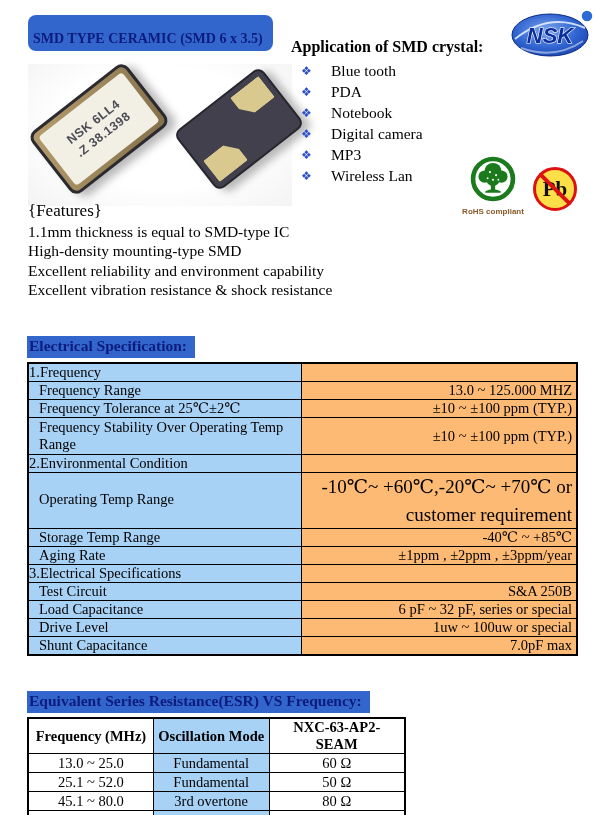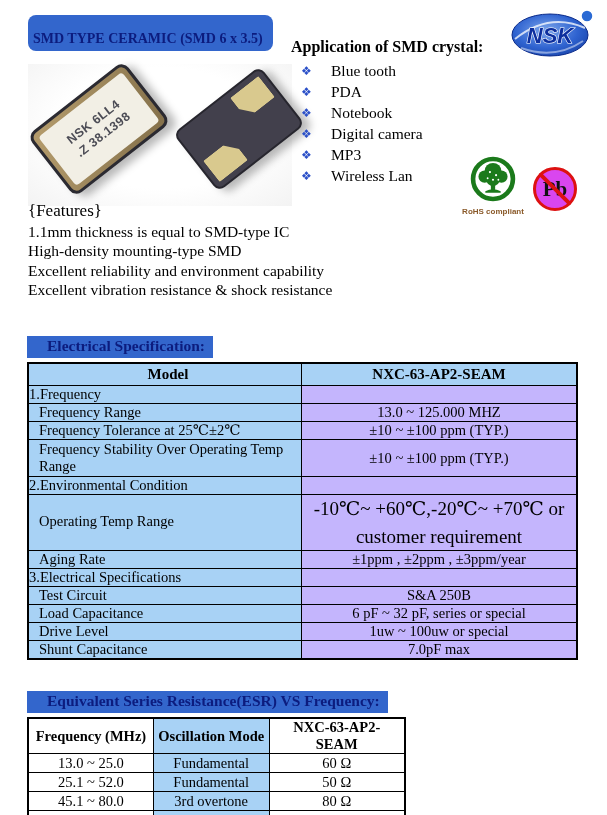--- a/index.html
+++ b/index.html
@@ -1,21 +1,21 @@
 <!DOCTYPE html>
 <html><head>
 <meta charset="utf-8">
 <style>
   html,body{margin:0;padding:0;background:#e8e8e8;}
   .page{position:relative;width:607px;height:815px;background:#ffffff;overflow:hidden;
         font-family:"Liberation Serif","DejaVu Serif",serif;color:#000;}
 
   
   .hl{display:inline-block;background:#3366cc;color:#0c1c7e;font-weight:bold;
-      padding:1px 8px 2px 20px;line-height:1.2;}
+      padding:1px 8px 2px 2px;line-height:1.2;}
   .doc-title{position:absolute;left:28px;top:15px;font-size:14px;padding:16px 10px 3px 5px;border-radius:8px;}
   .espec-head{position:absolute;left:27px;top:336px;font-size:15.5px;}
   .esr-head{position:absolute;left:27px;top:691px;font-size:15.5px;}
 
   
   .nsk{position:absolute;left:509px;top:6px;width:88px;height:54px;}
 
   
   .photo{position:absolute;left:28px;top:64px;width:264px;height:142px;
          background:radial-gradient(ellipse at 50% 45%,#ffffff 55%,#f3f3f3 100%);}
@@ -38,37 +38,37 @@
   .app{position:absolute;left:291px;top:38px;width:230px;}
   .app-title{font-size:16px;font-weight:bold;margin-bottom:4px;}
   .app-item{display:flex;align-items:center;height:21px;font-size:15.5px;}
   .app-bullet{color:#2b50c8;font-size:12px;width:18px;margin-left:10px;margin-right:12px;
               font-family:"DejaVu Sans",sans-serif;}
 
   
   .rohs{position:absolute;left:461px;top:156px;width:64px;text-align:center;font-weight:bold;}
   .rohs-cap{font-size:8px;color:#8a5a2a;font-family:"Liberation Sans",sans-serif;margin-top:1px;}
   .pb{position:absolute;left:533px;top:167px;width:38px;height:38px;border:3px solid #dd1111;
-      border-radius:50%;background:#d946ef;display:flex;align-items:center;justify-content:center;}
+      border-radius:50%;background:#fde047;display:flex;align-items:center;justify-content:center;}
   .pb-txt{font-size:21px;font-weight:bold;color:#111;z-index:1;}
   .pb-slash{position:absolute;left:-3px;top:17px;width:44px;height:4px;background:#dd1111;
             transform:rotate(45deg);z-index:2;border-radius:2px;}
 
   
   .features{position:absolute;left:28px;top:201px;font-size:15.5px;line-height:19.5px;}
   .features-title{font-size:17px;margin-bottom:1px;}
 
   
   table{border-collapse:collapse;}
   .espec-table{position:absolute;left:27px;top:362px;width:551px;border:2px solid #000;
                font-size:14.5px;}
   .espec-table td{border:1px solid #000;padding:0 4px;}
   .espec-table td.lbl{background:#a8d2f5;width:258px;padding-left:10px;}
   .espec-table tr.sec td.lbl{font-weight:normal;padding-left:0;}
-  .espec-table td.val{text-align:center;background:#c4b5fd;}
+  .espec-table td.val{text-align:right;background:#fdba74;}
   .espec-table tr.hdr td{background:#a8d2f5;text-align:center;font-weight:bold;height:21px;font-size:15px;}
   .espec-table tr{height:18px;}
   .espec-table tr.tall{height:37px;}
   .espec-table td.val.small{font-size:19px;line-height:1.45;}
 
   .esr-table{position:absolute;left:27px;top:717px;width:379px;border:2px solid #000;
              font-size:14.5px;text-align:center;}
   .esr-table td{border:1px solid #000;height:18px;padding:0 3px;}
   .esr-table tr.hdr td{font-weight:bold;height:20px;font-size:14.5px;}
   .esr-table td.blue{background:#a8d2f5;}
@@ -167,24 +167,20 @@
     <div>1.1mm thickness is equal to SMD-type IC</div>
     <div>High-density mounting-type SMD</div>
     <div>Excellent reliability and environment capability</div>
     <div>Excellent vibration resistance &amp; shock resistance</div>
   </div>
 
   <div class="hl espec-head">Electrical Specification:</div>
 
   <table class="espec-table">
     <tbody>
-        <tr class="hdr">
-      <td class="lbl">Model</td>
-      <td>NXC-63-AP2-SEAM</td>
-    </tr>
     <tr class="sec">
       <td class="lbl">1.Frequency</td>
       <td class="val"></td>
     </tr>
     <tr>
       <td class="lbl">Frequency Range</td>
       <td class="val">13.0 ~ 125.000 MHZ</td>
     </tr>
     <tr>
       <td class="lbl">Frequency Tolerance at 25℃±2℃</td>
@@ -194,20 +190,24 @@
       <td class="lbl">Frequency Stability Over Operating Temp Range</td>
       <td class="val">±10 ~ ±100 ppm (TYP.)</td>
     </tr>
     <tr class="sec">
       <td class="lbl">2.Environmental Condition</td>
       <td class="val"></td>
     </tr>
     <tr class="tall">
       <td class="lbl" style="vertical-align:top;padding-top:18px;">Operating Temp Range</td>
       <td class="val small">-10℃~ +60℃,-20℃~ +70℃ or customer requirement</td>
+    </tr>
+    <tr>
+      <td class="lbl">Storage Temp Range</td>
+      <td class="val">-40℃ ~ +85℃</td>
     </tr>
     <tr>
       <td class="lbl">Aging Rate</td>
       <td class="val">±1ppm , ±2ppm , ±3ppm/year</td>
     </tr>
     <tr class="sec">
       <td class="lbl">3.Electrical Specifications</td>
       <td class="val"></td>
     </tr>
     <tr>

